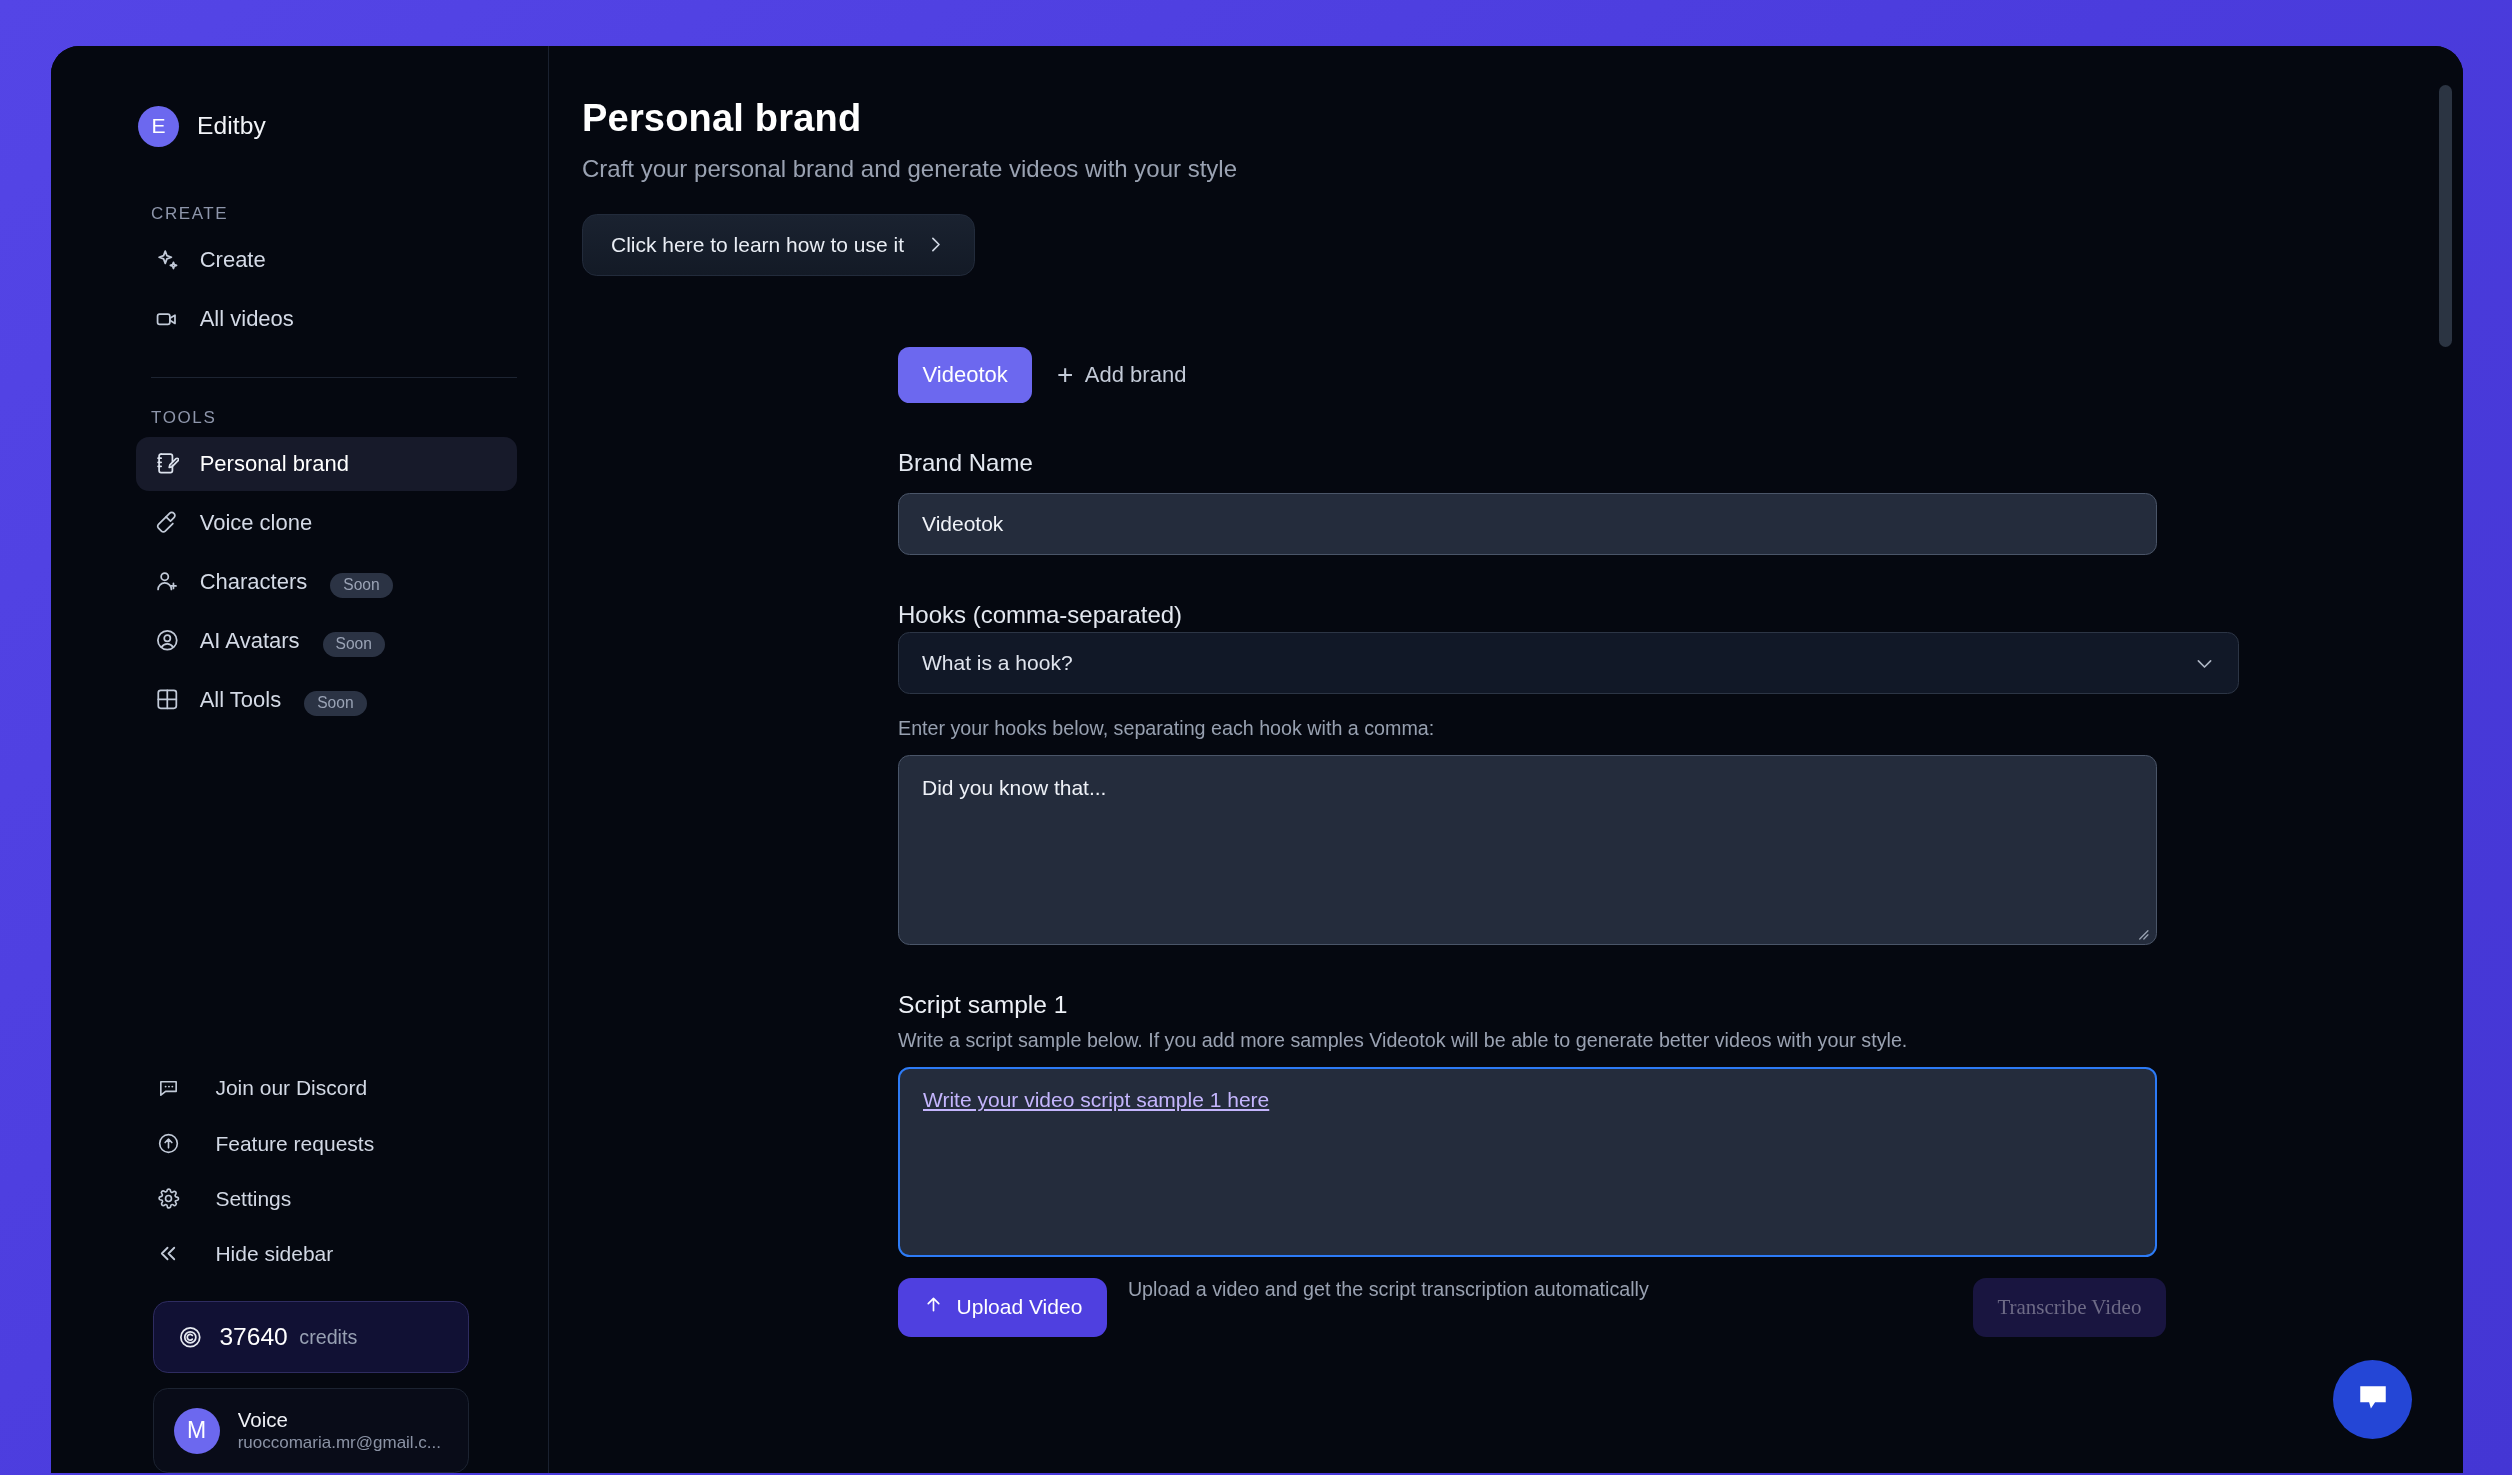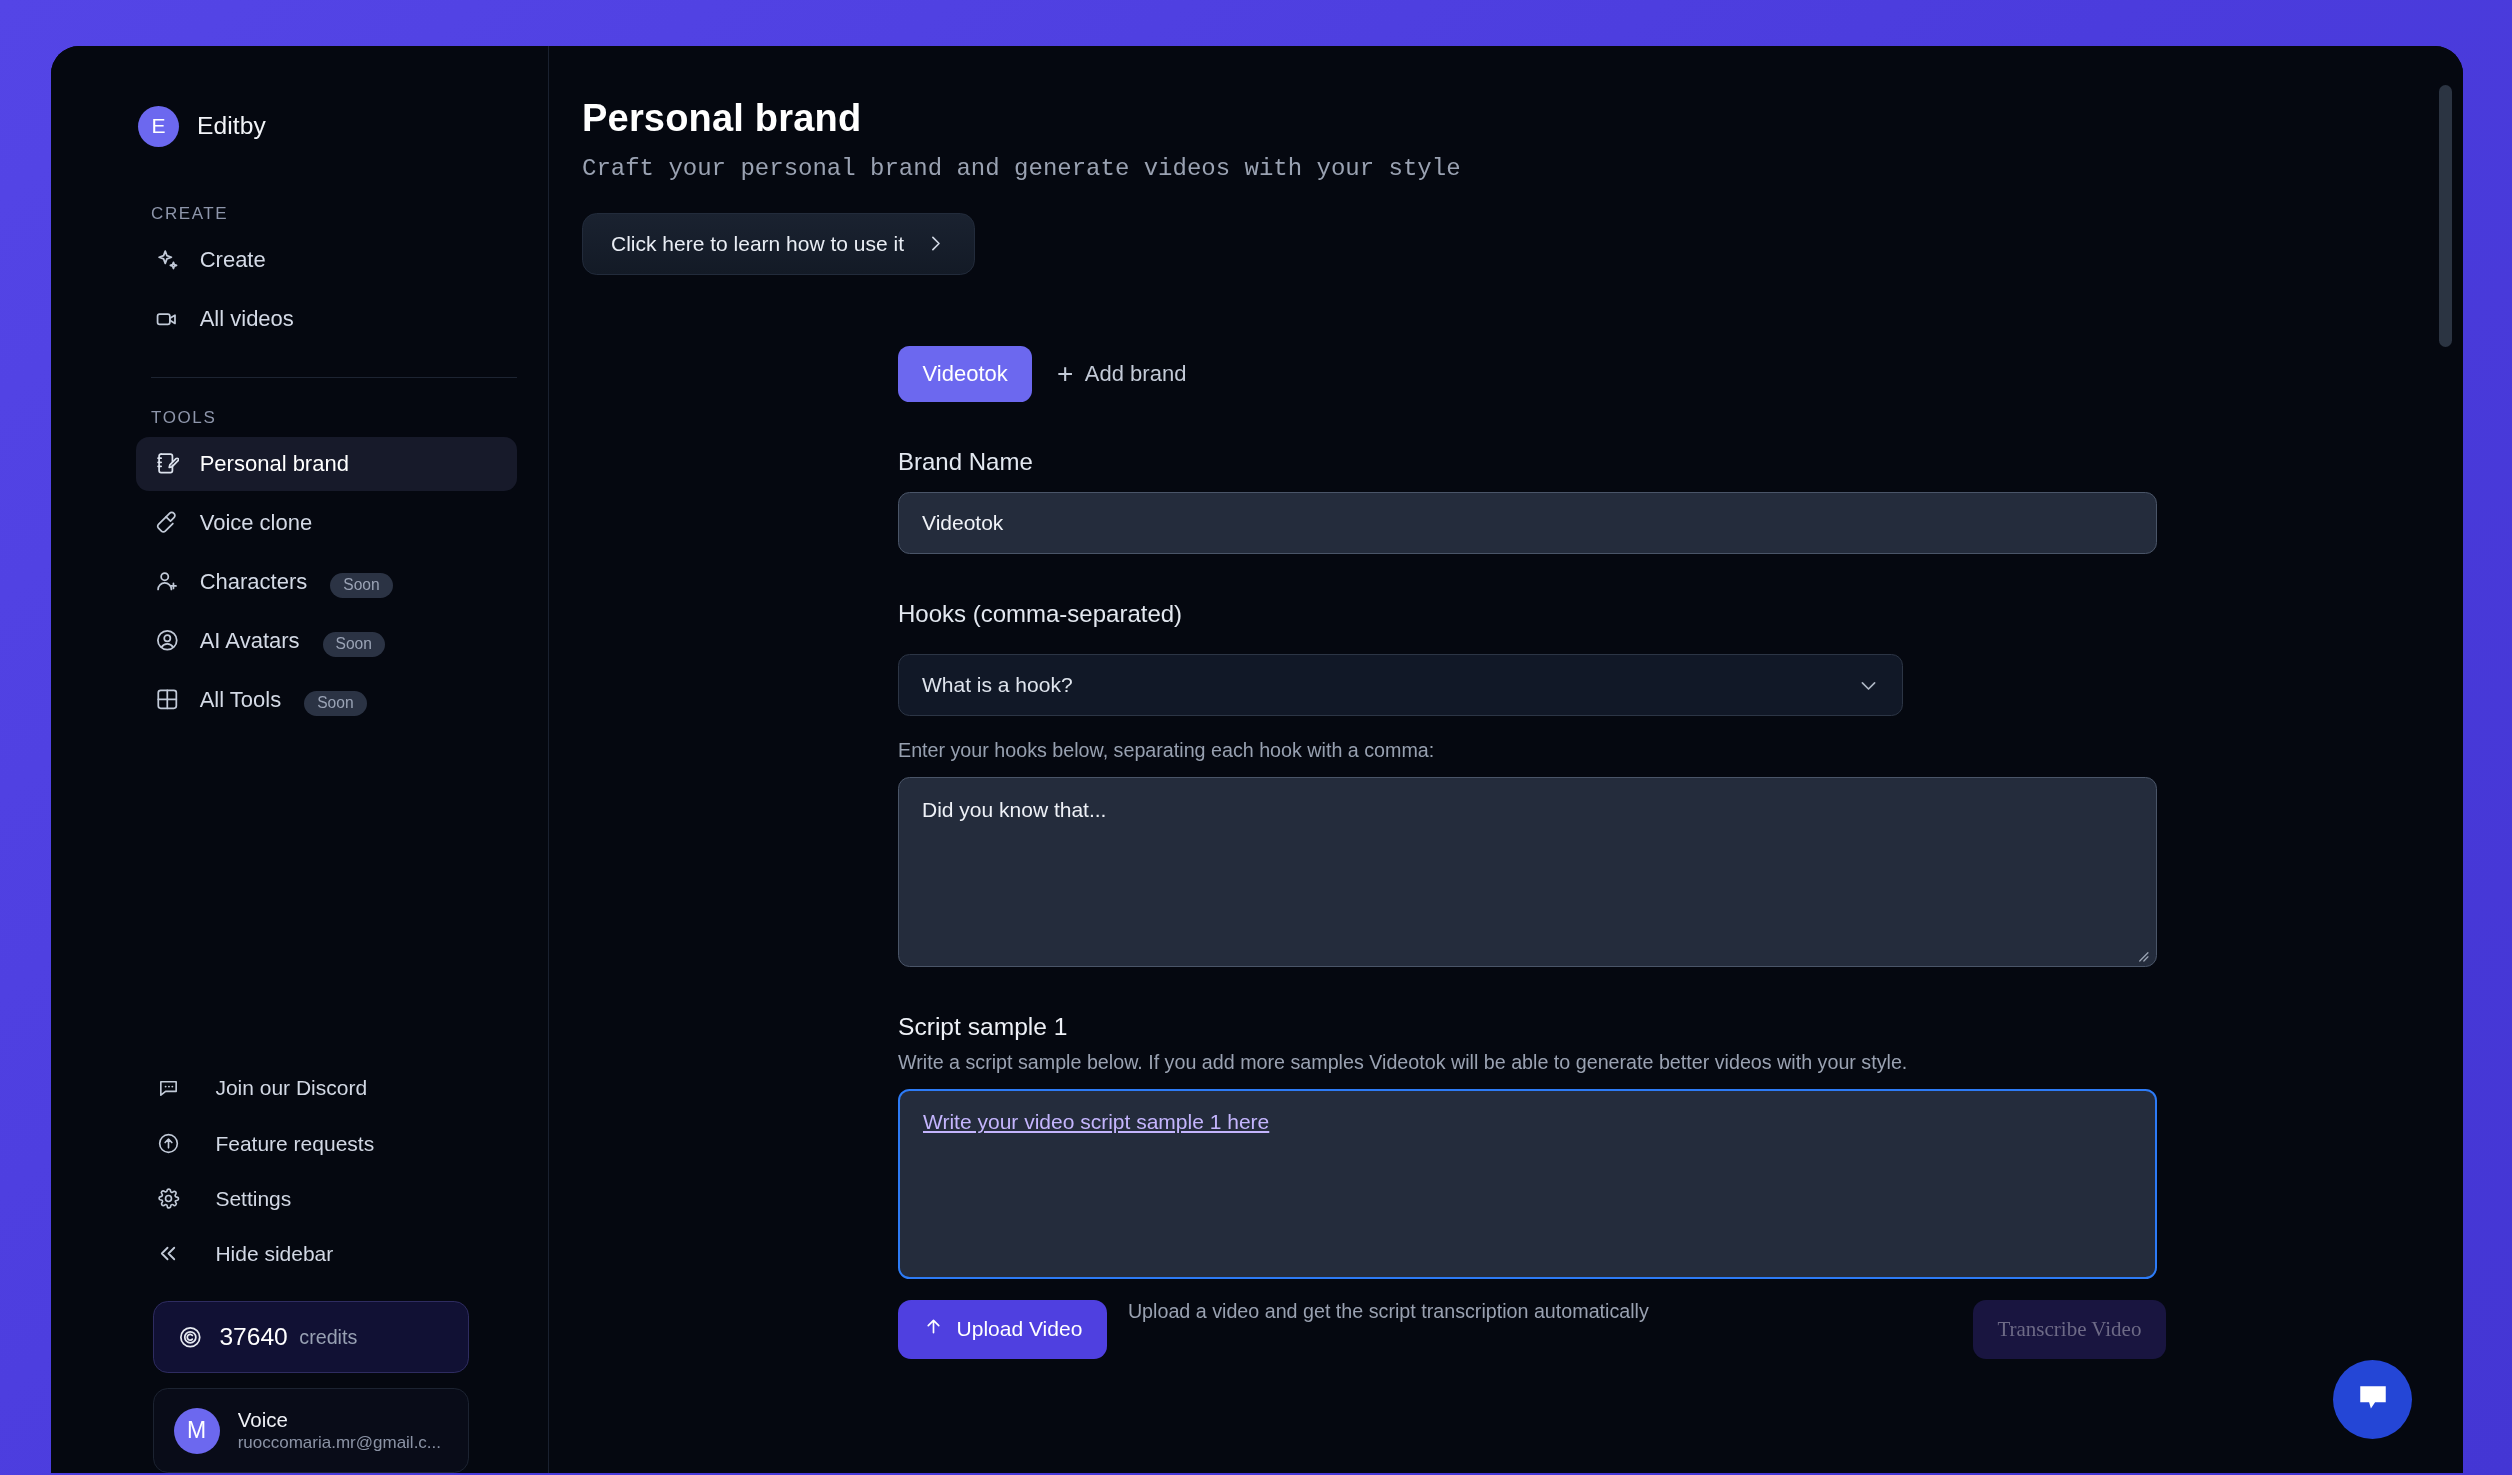--- a/index.html
+++ b/index.html
@@ -147,21 +147,21 @@
   .main {
     flex: 1 1 auto;
     position: relative;
     height: 100%;
     overflow: hidden;
     background: #050810;
   }
   .main-inner { padding: 51px 0 0 33px; }
 
   .page-title { color:#ffffff; font-size: 38px; font-weight: 700; letter-spacing:0.2px; }
-  .page-sub { color:#9aa2b2; font-size: 24px; margin-top: 14.8px; font-family: Liberation Mono, monospace; }
+  .page-sub { color:#9aa2b2; font-size: 24px; margin-top: 14.8px; }
 
   .learn-btn {
     margin-top: 31px;
     display: inline-flex; align-items: center; gap: 21px;
     height: 62px;
     padding: 12px 28px;
     border-radius: 14.8px;
     background: linear-gradient(180deg,#1a2230 0%, #131a26 100%);
     border: 0.8px solid #222b3b;
     color: #e9edf4; font-size: 21px;
@@ -196,22 +196,22 @@
     background: #242c3c;
     border: 1.6px solid #4a5568;
     border-radius: 11.5px;
     color: #f0f3f8; font-size: 21px;
     padding: 0 23px;
     display:flex; align-items:center;
     font-family: "Liberation Sans", sans-serif;
   }
 
   .accordion {
-    margin-top: 26px;
-    width: 1005px; height: 62px;
+    margin-top: 3px;
+    width: 1341px; height: 62px;
     background: #111827;
     border: 1.6px solid #2c3545;
     border-radius: 11.5px;
     display:flex; align-items:center; justify-content:space-between;
     padding: 0 23px;
     color: #dfe4ed; font-size: 21px;
     cursor: pointer;
   }
   .accordion .chev-dn { color:#aeb6c4; font-size: 21px; display:flex; }
 

